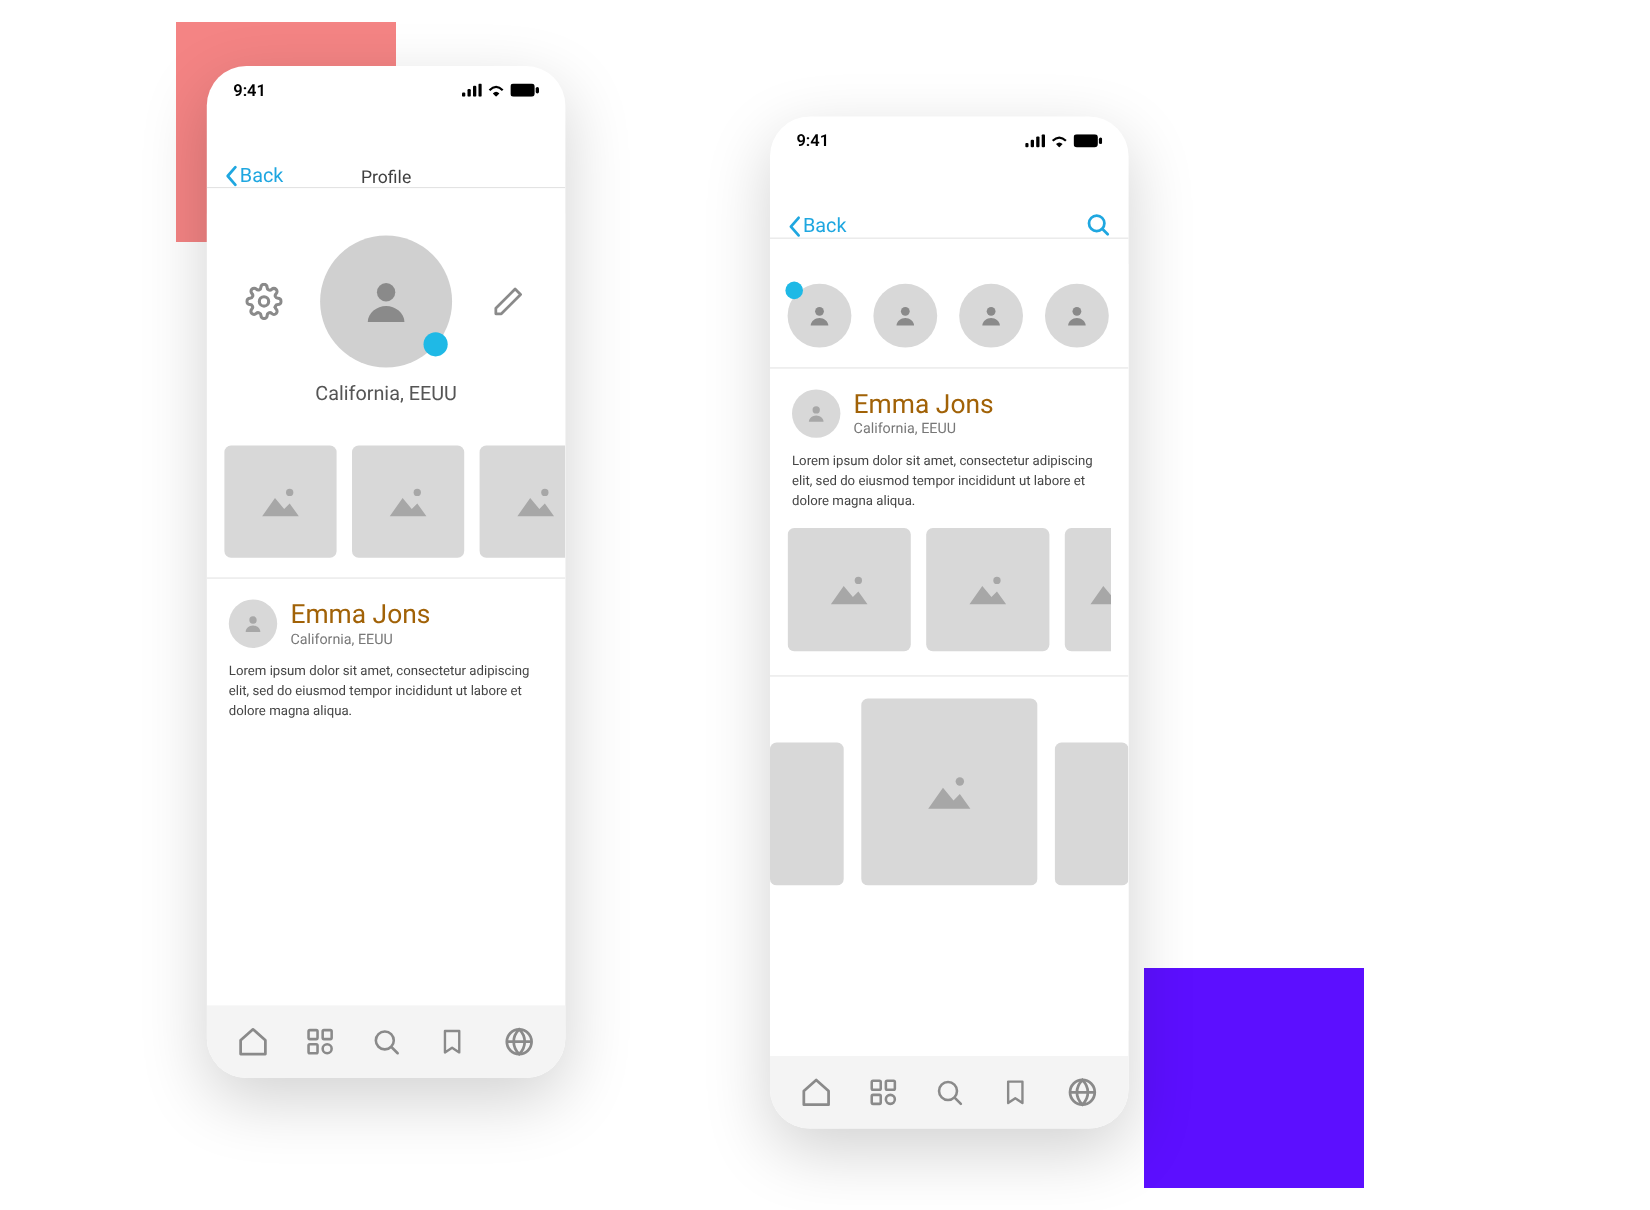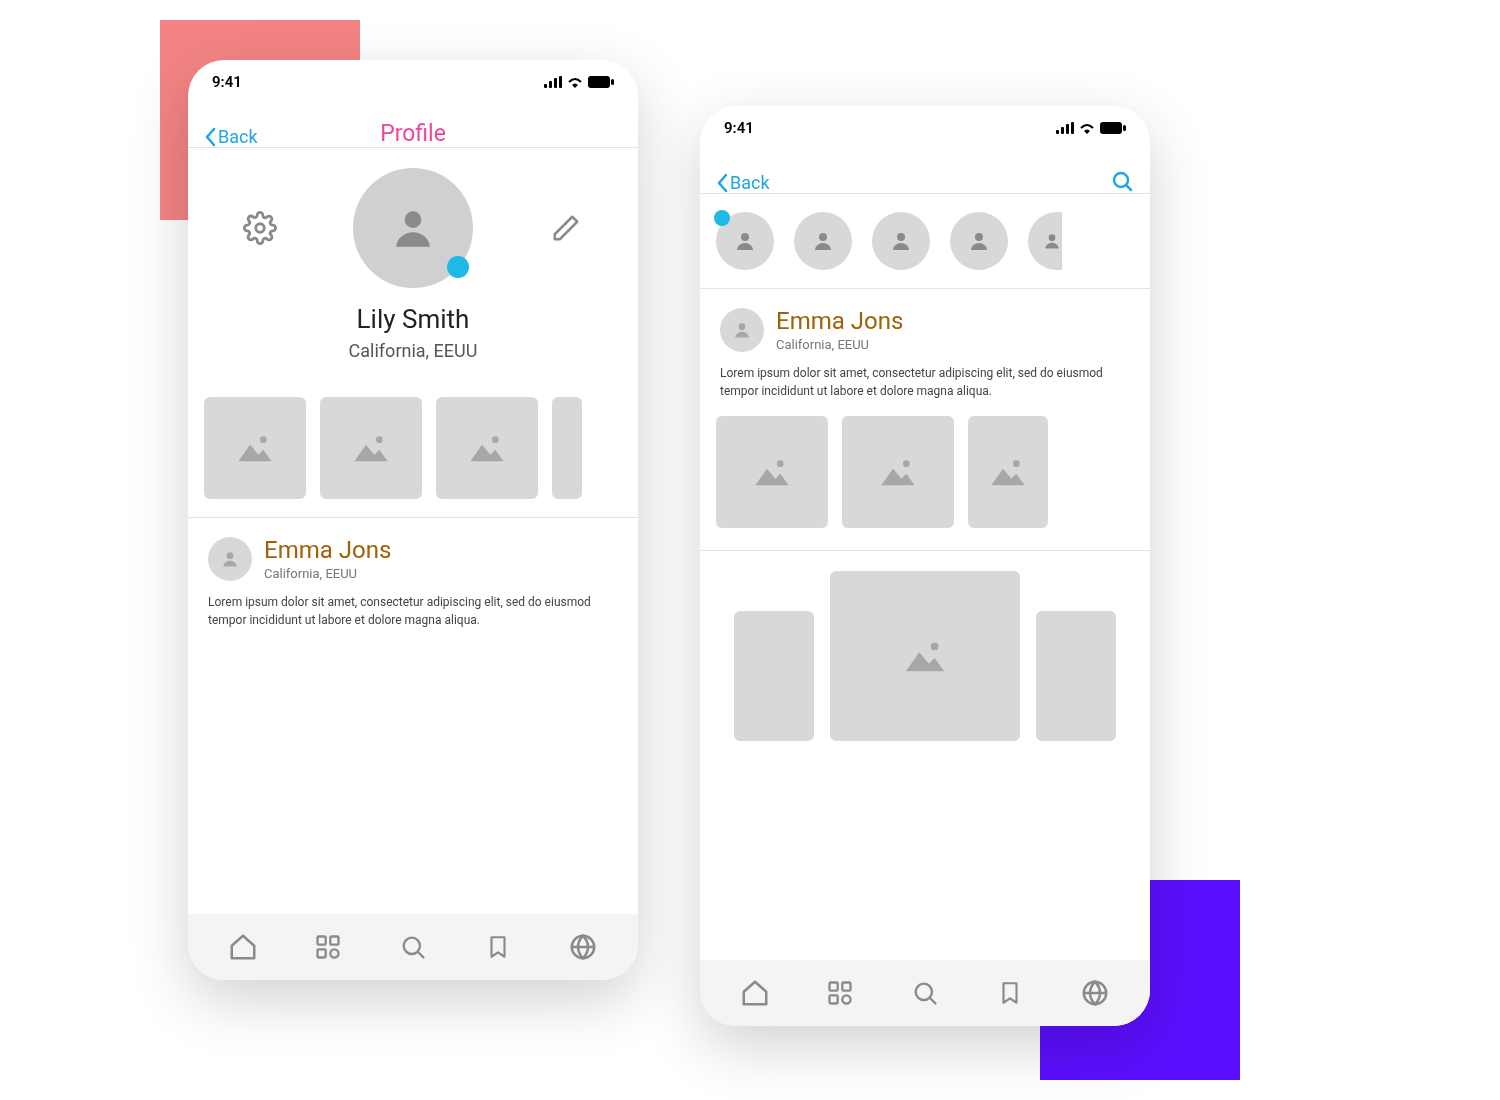--- a/index.html
+++ b/index.html
@@ -3,27 +3,28 @@
 <meta charset="utf-8">
 <style>
   * { box-sizing: border-box; margin: 0; padding: 0; font-family: -apple-system, "Segoe UI", Roboto, Helvetica, Arial, sans-serif; }
   body { width: 1500px; height: 1100px; background: #ffffff; position: relative; overflow: hidden; }
 
   .deco-pink { position: absolute; left: 160px; top: 20px; width: 200px; height: 200px; background: #f48484; }
   .deco-purple { position: absolute; left: 1040px; top: 880px; width: 200px; height: 200px; background: #5c0fff; }
 
   .phone {
     position: absolute;
-    width: 450px;
+    width: 326px;
     background: #ffffff;
     border-radius: 36px;
     box-shadow: 0 20px 60px rgba(0,0,0,0.18);
     overflow: hidden;
     display: flex;
     flex-direction: column;
+    gap: 23px;
   }
   #phone-profile { left: 188px; top: 60px; height: 920px; }
   #phone-feed    { left: 700px; top: 106px; height: 920px; }
 
   .status-bar {
     height: 44px;
     display: flex;
     align-items: center;
     justify-content: space-between;
     padding: 0 24px;
@@ -34,21 +35,21 @@
 
   .nav-bar {
     height: 44px;
     display: flex;
     align-items: flex-end;
     padding: 0 16px;
     border-bottom: 1px solid #e3e3e3;
     position: relative;
   }
   .back-btn { display: flex; align-items: center; gap: 2px; color: #1fa7e0; font-size: 18px; }
-  .nav-title { position: absolute; left: 0; right: 0; text-align: center; font-size: 23px; color: #ec4899; pointer-events: none; }
+  .nav-title { position: absolute; left: 0; right: 0; text-align: center; font-size: 16px; color: #404040; pointer-events: none; }
   .nav-search { margin-left: auto; color: #1fa7e0; }
 
   .content { flex: 1; overflow: hidden; background: #fff; }
 
   
   .profile-header {
     display: flex; align-items: center; justify-content: space-around;
     padding: 20px 16px 8px;
   }
   .big-avatar { width: 120px; height: 120px; border-radius: 50%; background: #d0d0d0; display: flex; align-items: center; justify-content: center; position: relative; }
@@ -155,21 +156,20 @@
           </svg>
         <div class="avatar-dot"></div>
       </div>
       <div class="icon-btn">
         <svg width="30" height="30" viewBox="0 0 24 24" fill="none" stroke="currentColor" stroke-width="2" stroke-linecap="round" stroke-linejoin="round">
             <path d="M17 3l4 4L7 21H3v-4L17 3z"></path>
           </svg>
       </div>
     </div>
 
-    <div class="profile-name">Lily Smith</div>
     <div class="profile-loc">California, EEUU</div>
 
 
     <div class="thumb-row">
       <div class="thumb">
           <svg width="40" height="36" viewBox="0 0 24 20" fill="#a7a7a7">
             <path d="M2 18 L9 8 L14 14 L17 11 L22 18 Z"></path>
             <circle cx="17" cy="5" r="2"></circle>
           </svg>
         </div>

